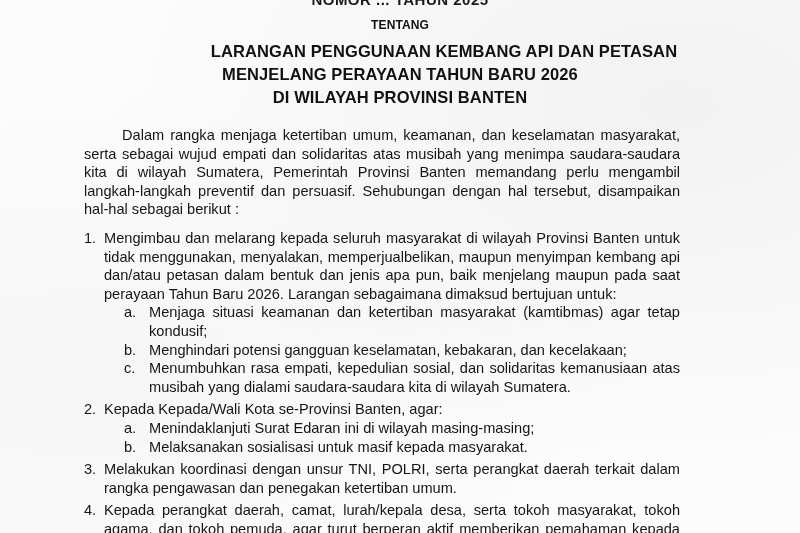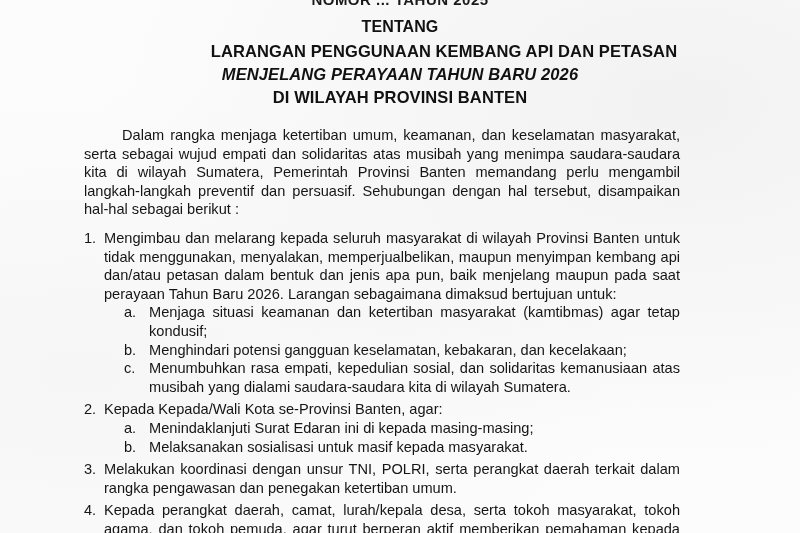--- a/index.html
+++ b/index.html
@@ -34,27 +34,27 @@
     letter-spacing: 0.5px;
     color: #1a1a1a;
     filter: blur(0.3px);
   }
   .heading {
     position: absolute;
     left: 0;
     width: 800px;
     text-align: center;
     font-weight: bold;
-    font-size: 16px;
+    font-size: 12px;
     letter-spacing: 0.1px;
     color: #111;
   }
   .h-tentang { top: 18px; }
   .h-t1 { top: 42px; font-size: 16.5px; padding-left: 44px; }
-  .h-t2 { top: 65px; font-size: 16.5px; font-style: italic; }
+  .h-t2 { top: 65px; font-size: 16.5px; }
   .h-t3 { top: 88px; font-size: 16.5px; text-align: center; }
 
   .body-text {
     position: absolute;
     left: 84px;
     width: 596px;
     top: 126px;
     font-size: 14.6px;
     line-height: 18.6px;
     color: #151515;
@@ -120,21 +120,21 @@
         </div>
       </div>
     </div>
 
     <div class="item">
       <span class="item-num">2.</span>
       <div>Kepada Kepada/Wali Kota se-Provinsi Banten, agar:</div>
       <div class="sub-list">
         <div class="sub">
           <span class="sub-letter">a.</span>
-          <span>Menindaklanjuti Surat Edaran ini di kepada masing-masing;</span>
+          <span>Menindaklanjuti Surat Edaran ini di wilayah masing-masing;</span>
         </div>
         <div class="sub">
           <span class="sub-letter">b.</span>
           <span>Melaksanakan sosialisasi untuk masif kepada masyarakat.</span>
         </div>
       </div>
     </div>
 
     <div class="item">
       <span class="item-num">3.</span>

